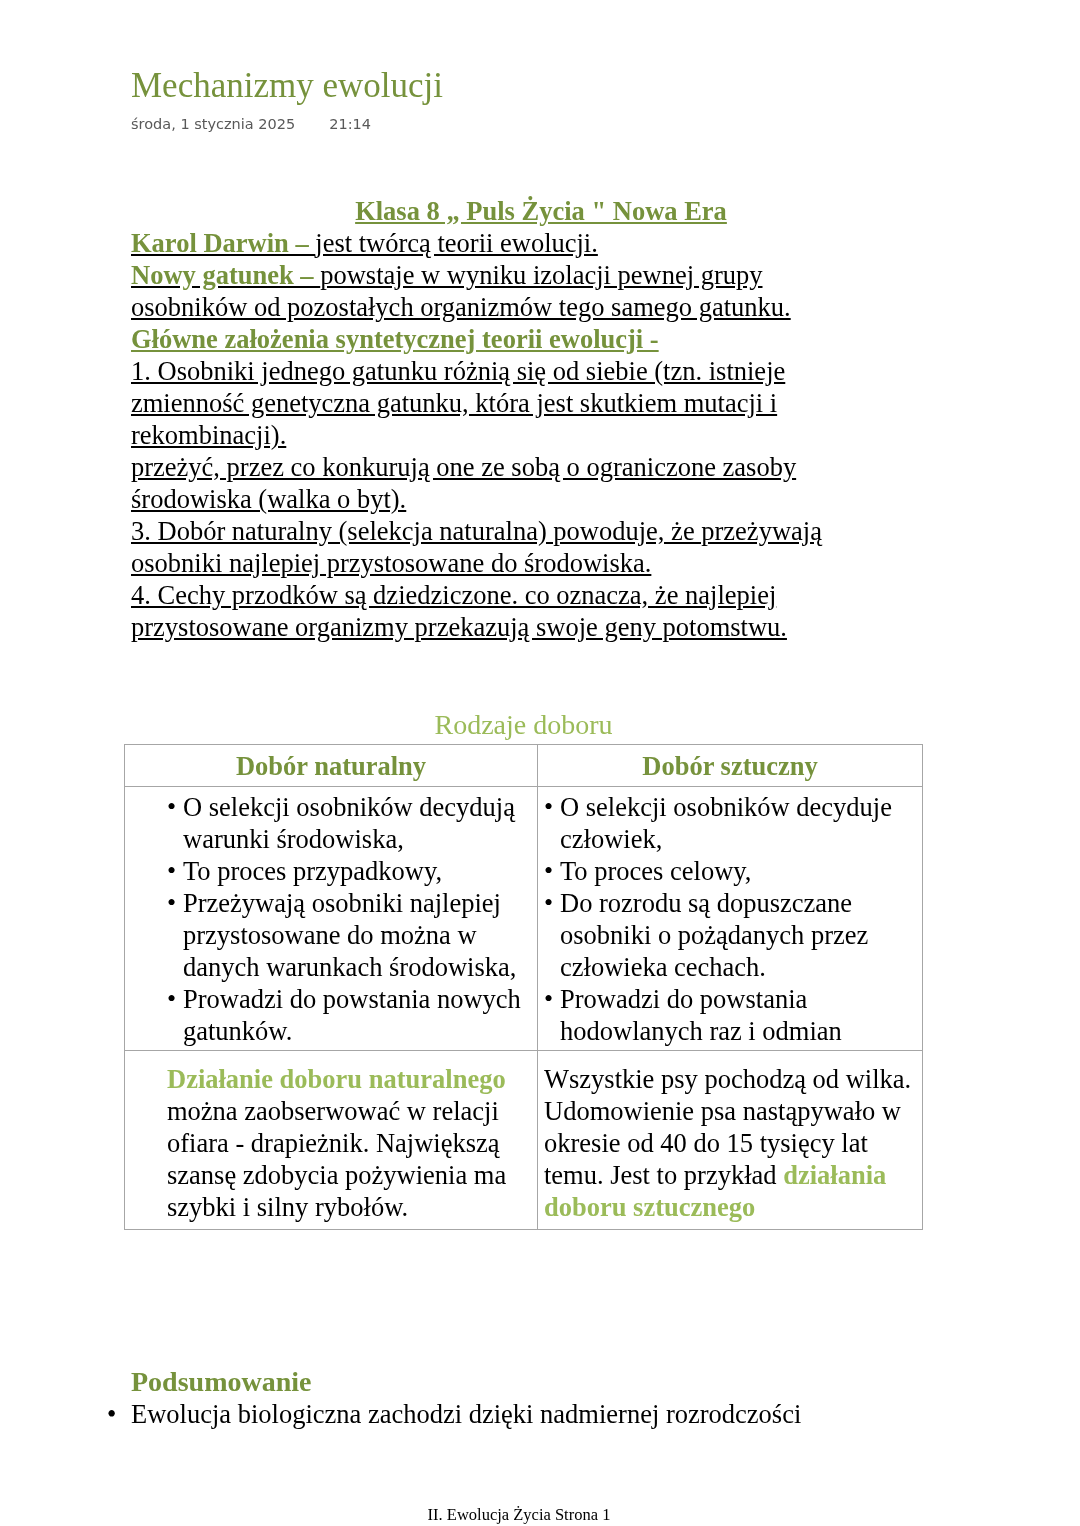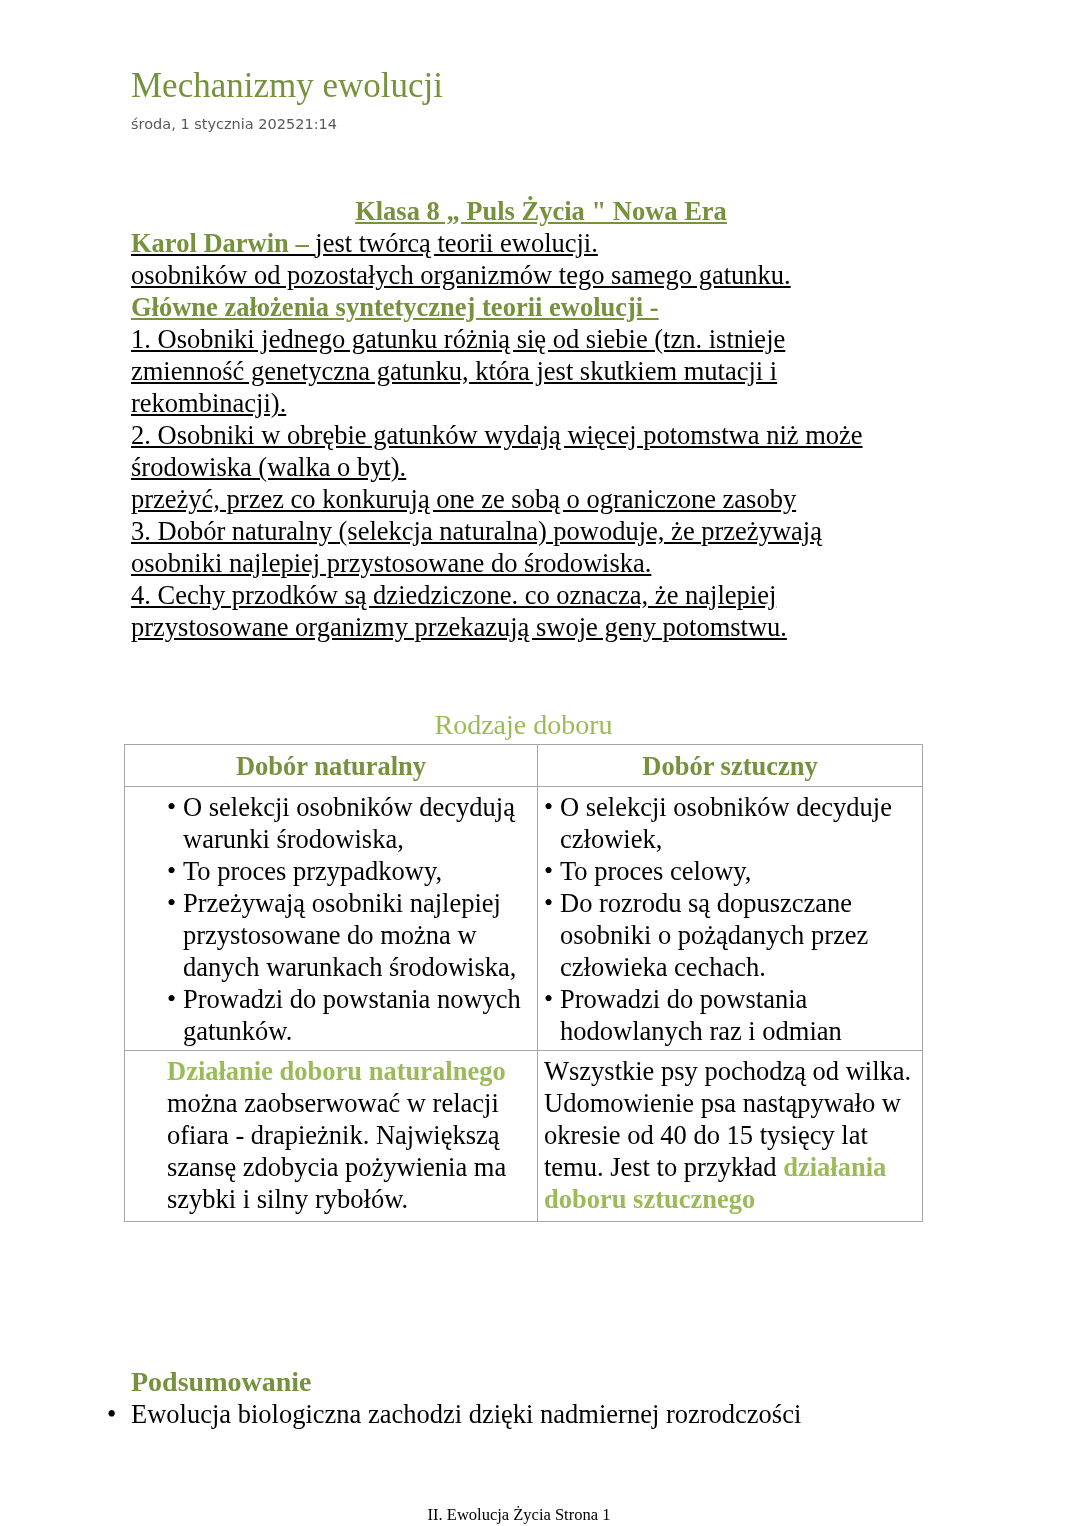--- a/index.html
+++ b/index.html
@@ -1,63 +1,65 @@
 <!DOCTYPE html>
 <html><head>
   <meta charset="utf-8">
   <style>
     html, body { margin: 0; padding: 0; background: #ffffff; }
     body { width: 1080px; height: 1526px; position: relative; overflow: hidden; font-family: "Liberation Serif", serif; color: #000; }
     .title { position: absolute; left: 131px; top: 64px; font-size: 35px; font-weight: normal; color: #76923c; line-height: 44px; white-space: nowrap; }
     .meta { position: absolute; left: 131px; top: 114px; font-family: "DejaVu Sans", sans-serif; font-size: 14.5px; color: #595959; line-height: 20px; white-space: nowrap; }
-    .meta .time { }
+    .meta .time { margin-left: 34px; }
     .body { position: absolute; left: 131px; top: 195px; width: 820px; font-size: 26.5px; line-height: 32px; }
     .g { color: #76923c; font-weight: bold; }
     .gl { color: #9bbb59; font-weight: bold; }
     .center { text-align: center; }
     .line { white-space: nowrap; text-decoration: underline; }
     .tbl-title { position: absolute; left: 124px; width: 799px; top: 708px; text-align: center; font-size: 28px; line-height: 34px; font-weight: normal; color: #9bbb59; }
     table { position: absolute; left: 124px; top: 744px; width: 799px; border-collapse: collapse; font-size: 26.5px; line-height: 32px; }
     td, th { border: 1.5px solid #a6a6a6; vertical-align: top; padding: 0 6px; }
     th { font-weight: bold; color: #76923c; text-align: center; height: 41px; vertical-align: middle; padding: 0; }
     td.col1 { width: 364px; padding-left: 42px; }
     ul { margin: 4px 0 3px 0; padding: 0; list-style: none; }
     li { position: relative; padding-left: 16px; }
     li::before { content: "•"; position: absolute; left: 0; top: 0; font-size: 26px; }
-    .cell-text { padding: 4px 0 6px 0; }
+    .cell-text { padding: 4px 0 6px 0; margin-top: 8px; }
     .summary-head { position: absolute; left: 131px; top: 1365px; font-size: 28px; line-height: 34px; font-weight: bold; color: #76923c; }
     .summary-item { position: absolute; left: 107px; top: 1398px; font-size: 26.5px; line-height: 32px; white-space: nowrap; }
     .summary-item .bullet { display: inline-block; width: 24px; }
     .footer { position: absolute; left: 0; width: 1038px; top: 1505px; text-align: center; font-size: 16.5px; line-height: 20px; color: #000; }
   </style>
 </head>
 <body>
 
 <div class="title">Mechanizmy ewolucji</div>
 <div class="meta">
   <span>środa, 1 stycznia 2025</span><span class="time">21:14</span>
 </div>
 
 <div class="body">
   <div class="center g line">Klasa 8 „ Puls Życia " Nowa Era</div>
   <div class="line">
     <span class="g">Karol Darwin – </span><span>jest twórcą teorii ewolucji.</span>
   </div>
+  <div class="line">
+    <span class="g">Nowy gatunek  – </span><span>powstaje w wyniku izolacji pewnej grupy</span>
+  </div>
   <div class="line">osobników od pozostałych organizmów tego samego gatunku.</div>
   <div class="g line">Główne założenia syntetycznej teorii ewolucji -</div>
 
   <div>
     <div class="line">1. Osobniki jednego gatunku różnią się od siebie (tzn. istnieje</div>
     <div class="line">zmienność genetyczna gatunku, która jest skutkiem mutacji i</div>
     <div class="line">rekombinacji).</div>
   </div>
   <div>
-    <div class="line">2. Osobniki w obrębie gatunków wydają więcej potomstwa niż może</div>
+    <div class="line">przeżyć, przez co konkurują one ze sobą o ograniczone zasoby</div>
     <div class="line">środowiska (walka o byt).</div>
-    <div class="line">przeżyć, przez co konkurują one ze sobą o ograniczone zasoby</div>
   </div>
   <div>
     <div class="line">3. Dobór naturalny (selekcja naturalna) powoduje, że przeżywają</div>
     <div class="line">osobniki najlepiej przystosowane do środowiska.</div>
   </div>
   <div>
     <div class="line">4. Cechy przodków są dziedziczone. co oznacza, że najlepiej</div>
     <div class="line">przystosowane organizmy przekazują swoje geny potomstwu.</div>
   </div>
 </div>

